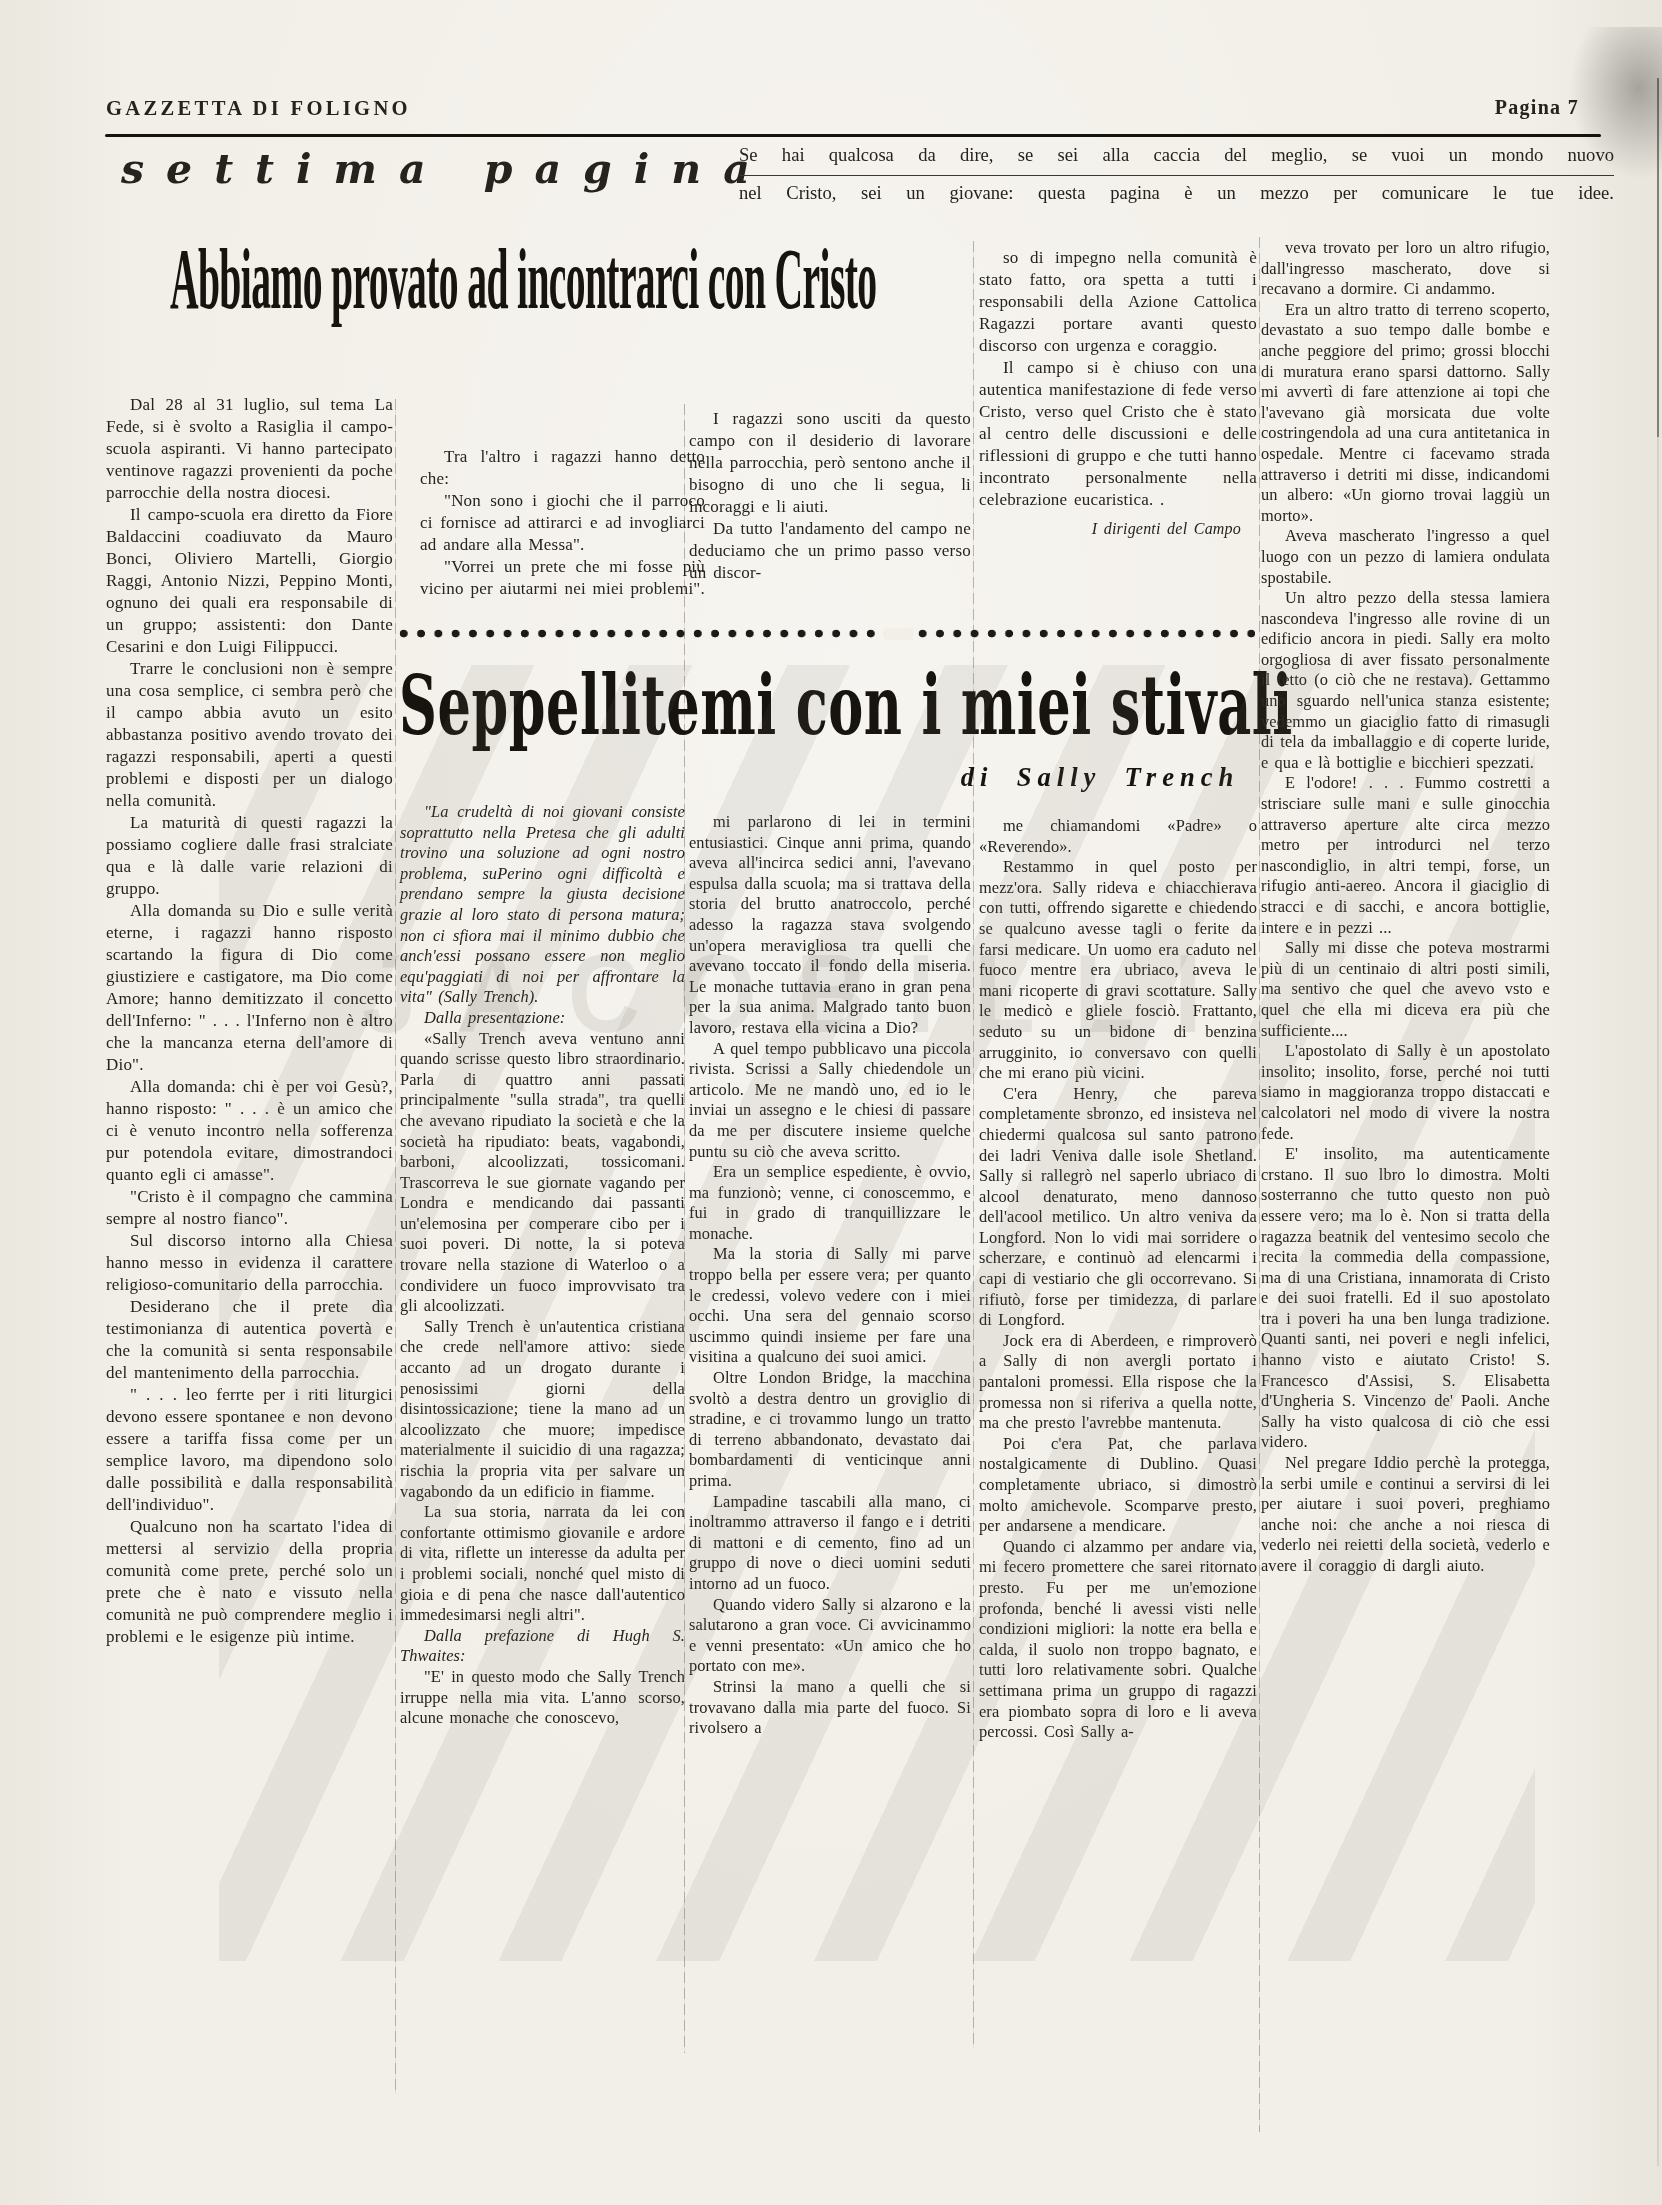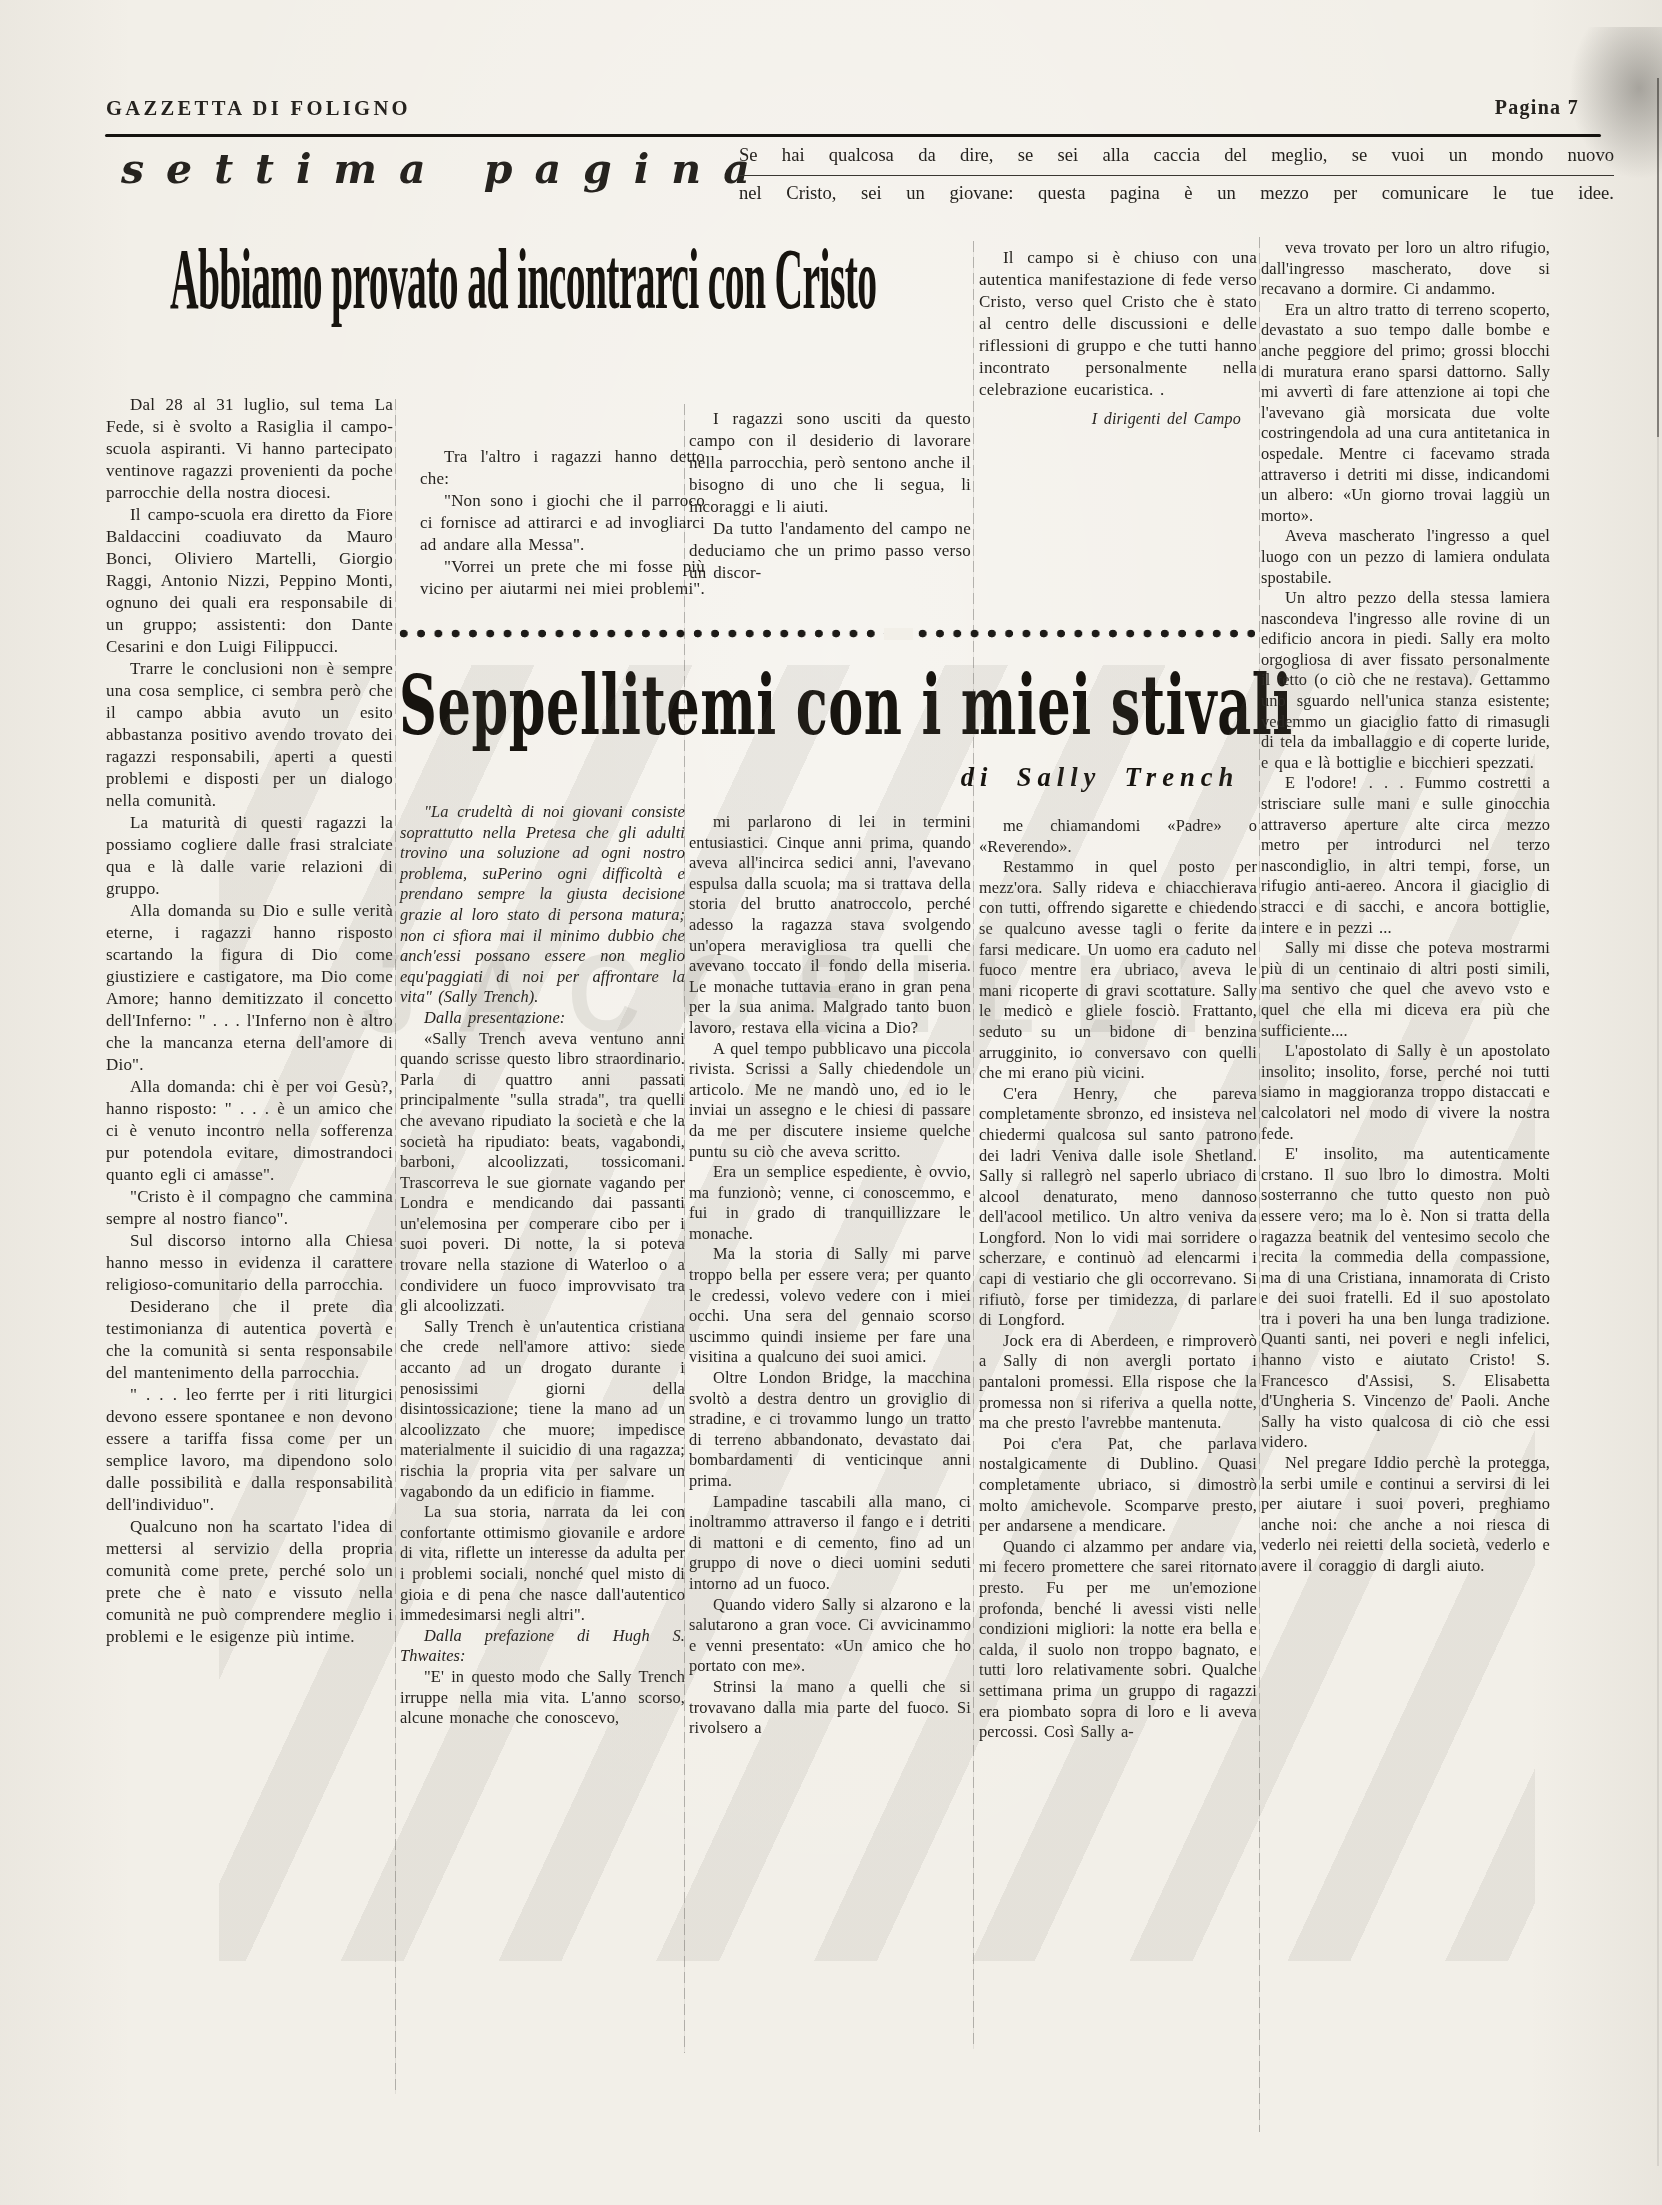--- a/index.html
+++ b/index.html
@@ -103,20 +103,21 @@
     <p class="para">Tra l'altro i ragazzi hanno detto che:</p>
     <p class="para">"Non sono i giochi che il parroco ci fornisce ad attirarci e ad invogliarci ad andare alla Messa".</p>
     <p class="para">"Vorrei un prete che mi fosse più vicino per aiutarmi nei miei problemi".</p>
   </div>
 <div class="col body1" style="left:689px;top:408px;width:282px;">
     <p class="para">I ragazzi sono usciti da questo campo con il desiderio di lavorare nella parrocchia, però sentono anche il bisogno di uno che li segua, li incoraggi e li aiuti.</p>
     <p class="para">Da tutto l'andamento del campo ne deduciamo che un primo passo verso un discor-</p>
   </div>
 <div class="col body1" style="left:979px;top:247px;width:278px;">
   <div>
+      <p class="para">so di impegno nella comunità è stato fatto, ora spetta a tutti i responsabili della Azione Cattolica Ragazzi portare avanti questo discorso con urgenza e coraggio.</p>
       <p class="para">Il campo si è chiuso con una autentica manifestazione di fede verso Cristo, verso quel Cristo che è stato al centro delle discussioni e delle riflessioni di gruppo e che tutti hanno incontrato personalmente nella celebrazione eucaristica. .</p>
     </div>
   <p class="para sig">I dirigenti del Campo</p>
 </div>
 
 <div class="dotrule"></div>
 <div class="dotgap"></div>
 <div class="headline2">
   <span class="h2span">Seppellitemi con i miei stivali</span>
   <span class="byline">di Sally Trench</span>

